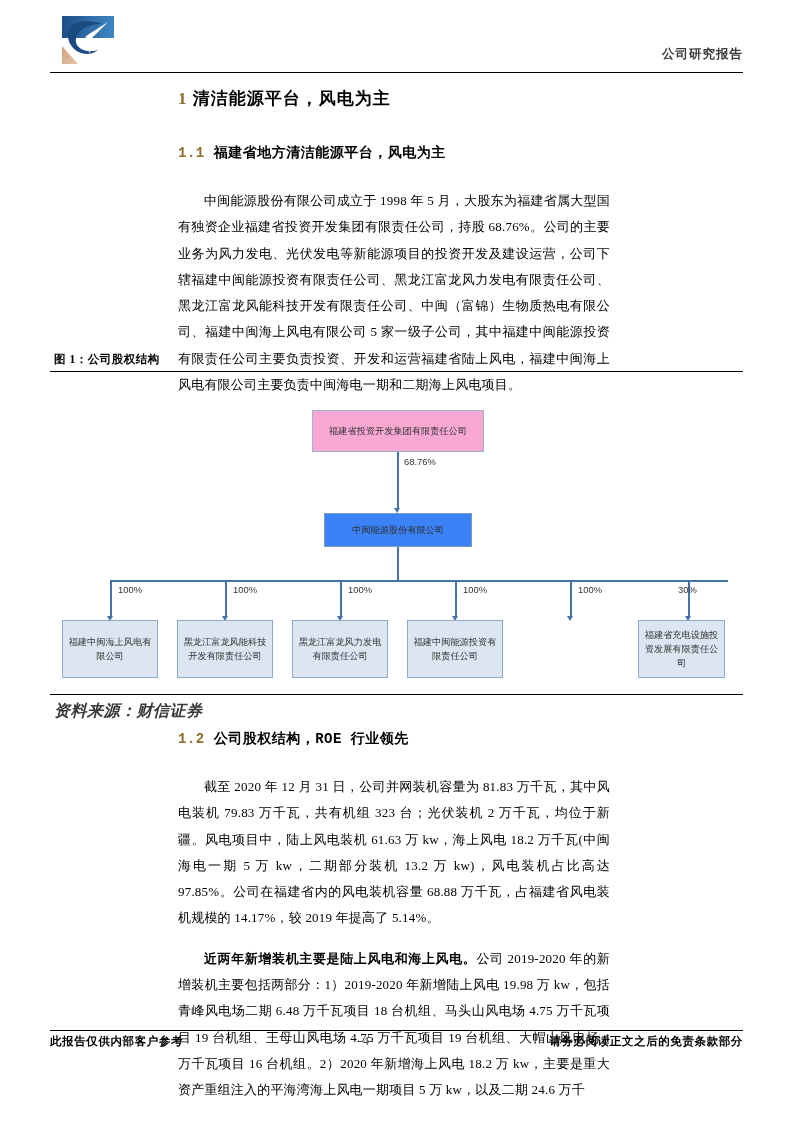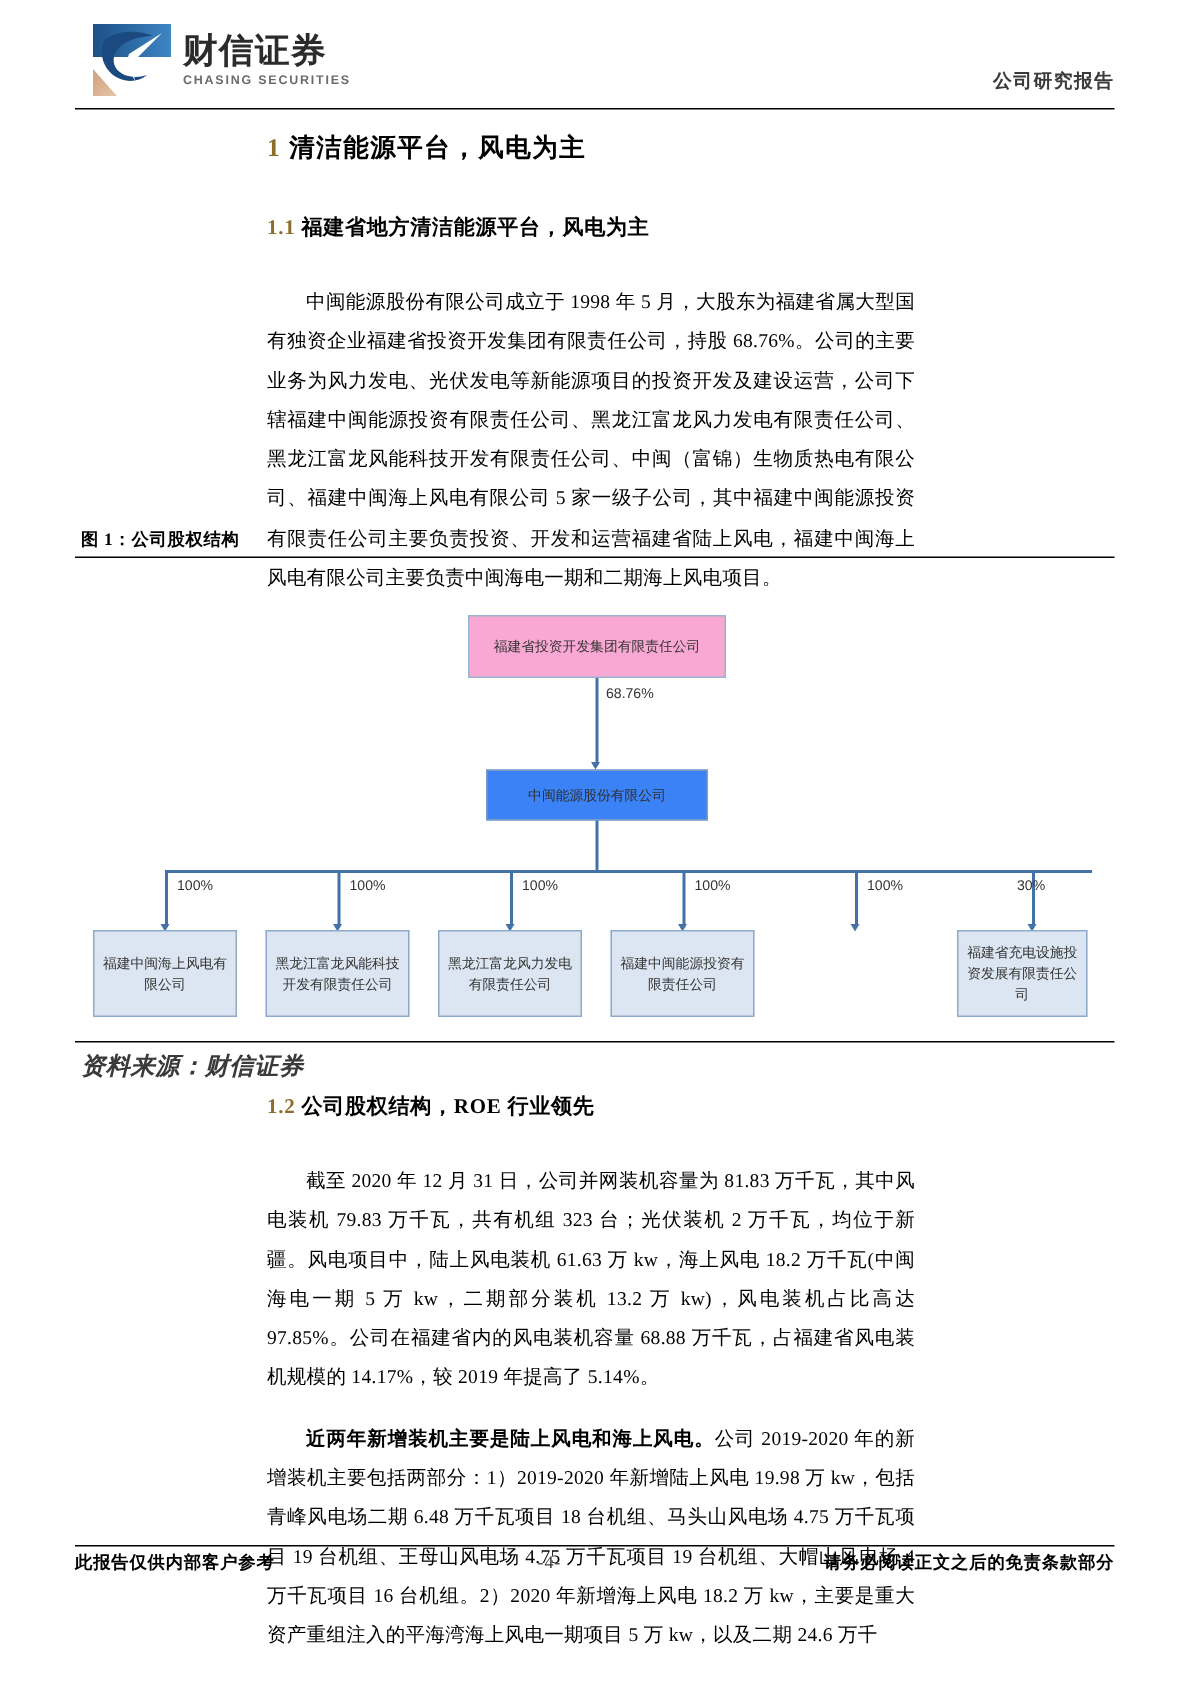--- a/index.html
+++ b/index.html
@@ -93,21 +93,21 @@
     font-size: 17px;
     font-weight: bold;
     margin: 0 0 0 0;
     padding: 0;
     letter-spacing: 1px;
     line-height: 30px;
     color: #000;
   }
   h1.sec .num { color: #8c6d2b; }
   h2.sec {
-    font-family: Liberation Serif, serif;
+    font-family: Liberation Mono, monospace;
     font-size: 14px;
     font-weight: bold;
     margin: 0;
     padding: 0;
     letter-spacing: 0.5px;
     line-height: 26px;
     color: #000;
   }
   h2.sec .num { color: #8c6d2b; }
   p.body {
@@ -252,24 +252,20 @@
               <stop offset="100%" stop-color="#e6c6a8"></stop>
             </linearGradient>
           </defs>
           <rect x="0" y="0" width="52" height="22" fill="url(#gTop)"></rect>
           <rect x="0" y="22" width="52" height="26" fill="#ffffff"></rect>
           <path d="M0 30 L16 48 L0 48 Z" fill="url(#gBot)"></path>
           <path d="M6 16 C6 6, 26 2, 40 8 C30 8, 16 12, 14 22 C12 32, 24 38, 36 34 C24 44, 4 34, 6 16 Z" fill="#1b4a80"></path>
           <path d="M24 20 L46 6 L30 22 L44 26 L26 26 L28 38 L22 26 Z" fill="#ffffff"></path>
         </svg>
       </div>
-      <div class="logo-text">
-        <span class="logo-cn">财信证券</span>
-        <span class="logo-en">CHASING SECURITIES</span>
-      </div>
     </div>
     <div class="header-title">公司研究报告</div>
   </div>
   <div class="header-rule"></div>
 
   <div class="content">
     <h1 class="sec">
       <span class="num">1</span>
       <span>清洁能源平台，风电为主</span>
     </h1>

